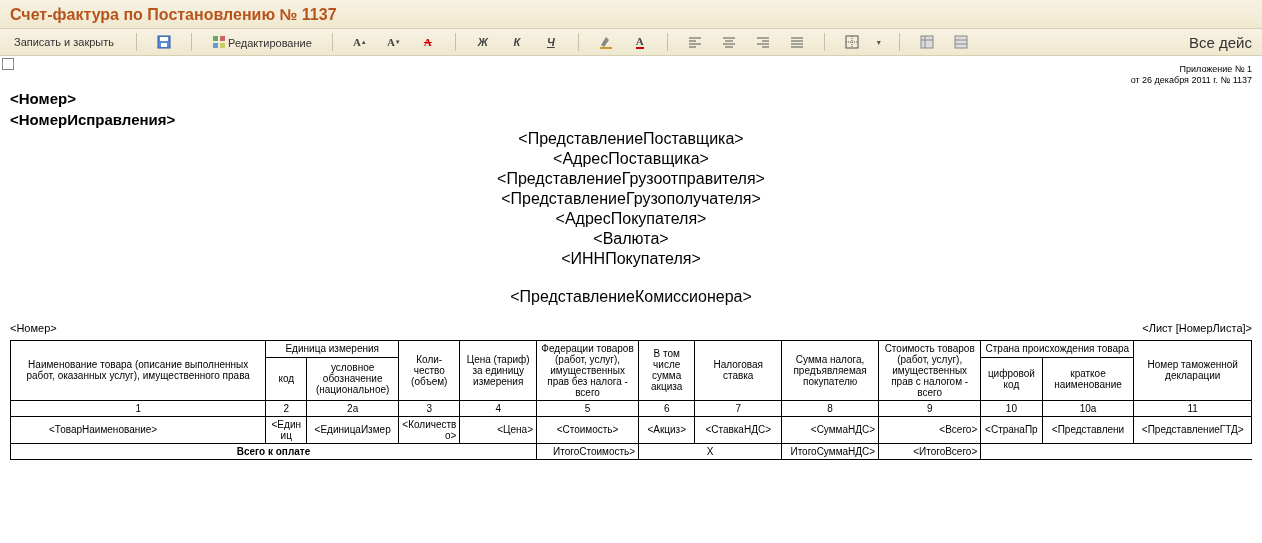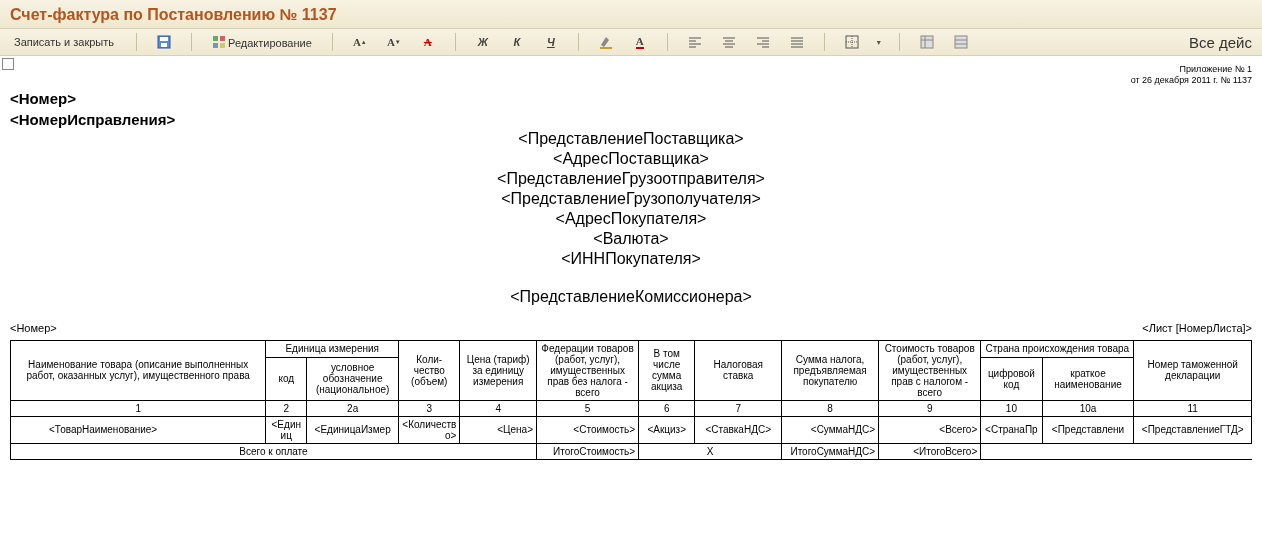--- a/index.html
+++ b/index.html
@@ -62,21 +62,21 @@
     table.invoice {
       border-collapse: collapse; width:100%; font-size:10px; table-layout:fixed;
     }
     table.invoice td, table.invoice th {
       border:1px solid #000; padding:2px 3px; text-align:center;
       vertical-align:middle; overflow:hidden; white-space:normal;
       word-wrap: break-word;
     }
     table.invoice th { font-weight:normal; }
     .data-row td { white-space:nowrap; overflow:hidden; text-overflow:clip; }
-    .total-row td { text-align:left; font-weight:normal; }
+    .total-row td { text-align:left; font-weight:bold; }
     .total-row td.c { text-align:center; font-weight:normal; }
     .total-row td.r { text-align:right; font-weight:normal;margin-left:7px; }
     .bold-u { font-weight:bold; font-style:italic; }
     .under { text-decoration:underline; }
     .strike { text-decoration:line-through; }
     .color-a { color:#c00; }
     .no-border-lr { border-left:none !important; border-right:none !important; }
   </style>
 </head>
 <body>
@@ -261,21 +261,21 @@
         <th>11</th>
       </tr>
     </thead>
     <tbody>
       <tr class="data-row">
         <td style="text-align:left;padding-left:38px;">&lt;ТоварНаименование&gt;</td>
         <td>&lt;Единиц</td>
         <td>&lt;ЕдиницаИзмер</td>
         <td style="text-align:right;">&lt;Количество&gt;</td>
         <td style="text-align:right;">&lt;Цена&gt;</td>
-        <td style="text-align:right;">&lt;Стоимость&gt;</td>
+        <td style="text-align:center;">&lt;Стоимость&gt;</td>
         <td>&lt;Акциз&gt;</td>
         <td>&lt;СтавкаНДС&gt;</td>
         <td style="text-align:right;">&lt;СуммаНДС&gt;</td>
         <td style="text-align:right;">&lt;Всего&gt;</td>
         <td>&lt;СтранаПр</td>
         <td>&lt;Представлени</td>
         <td>&lt;ПредставлениеГТД&gt;</td>
       </tr>
       <tr class="total-row">
         <td colspan="5">Всего к оплате</td>

